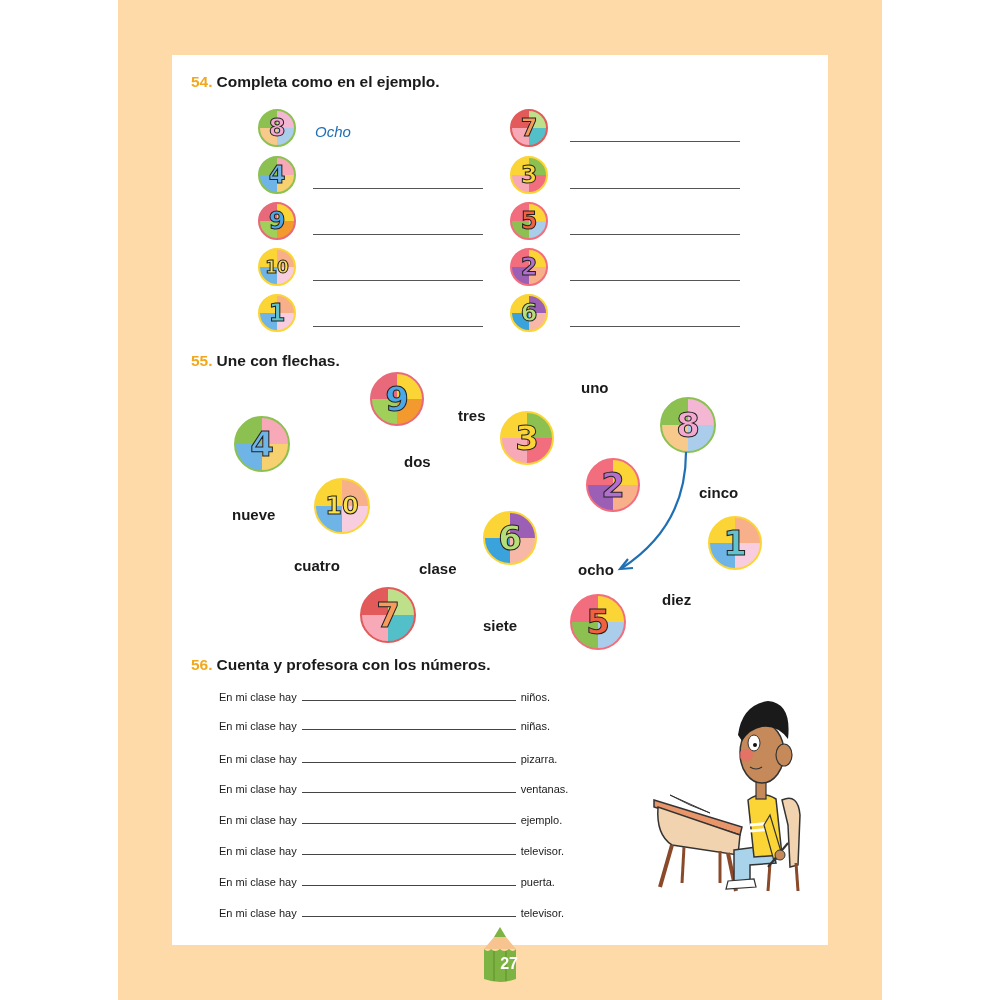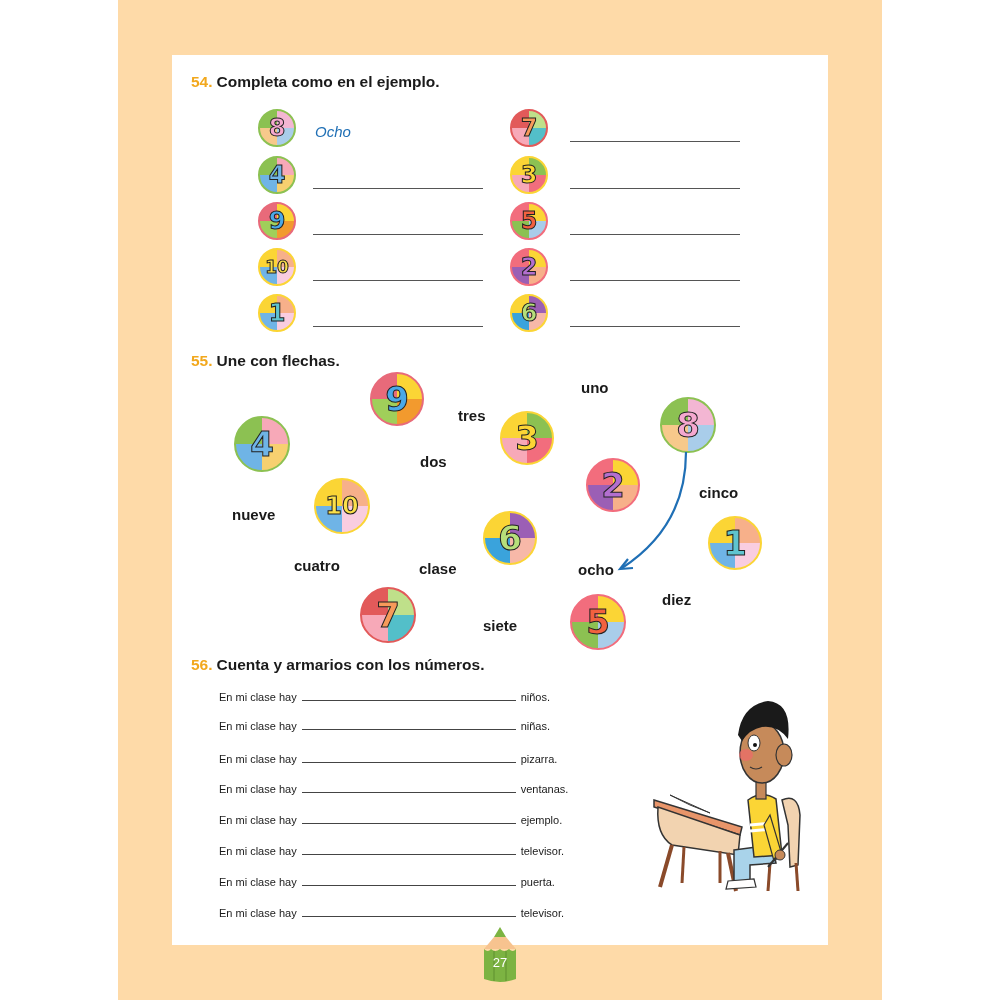--- a/index.html
+++ b/index.html
@@ -11,21 +11,21 @@
   .heading .num { color:#f2a81d; margin-right:4px; }
   .badge { position:absolute; border-radius:50%; display:flex; align-items:center; justify-content:center;
            font-weight:bold; font-family:"DejaVu Sans", sans-serif; box-sizing:border-box; }
   .badge span { -webkit-text-stroke:1px #222; }
   .line { position:absolute; height:0; border-top:1.5px solid #555; }
   .example { position:absolute; font-style:italic; color:#1f6fb5; font-size:15px; }
   .word { position:absolute; font-weight:bold; font-size:15px; white-space:nowrap; }
   .sent { position:absolute; font-size:11px; white-space:nowrap; left:219px; }
   .sent .blank { display:inline-block; width:214px; border-bottom:1.5px solid #444; margin:0 5px 0 5px; height:14px; vertical-align:baseline; }
   .pencil { position:absolute; left:482px; top:927px; width:36px; height:58px; }
-  .pencil .label { position:absolute; left:0; top:28px; width:36px; text-align:center; color:#fff; font-weight:normal; font-size:13px; }
+  .pencil .label { position:absolute; left:0; top:28px; width:36px; text-align:right; color:#fff; font-weight:bold; font-size:16px; }
 </style>
 </head>
 <body>
 
 <div class="page"></div>
 <div class="panel"></div>
 
 <div class="heading" style="left:191px; top:73px;">
   <span class="num">54.</span><span>Completa como en el ejemplo.</span>
 </div>
@@ -103,37 +103,37 @@
       <span style="color: rgb(95, 196, 207);">1</span>
     </div>
     <div class="badge" style="left: 360px; top: 587px; width: 56px; height: 56px; font-size: 34px; background: conic-gradient(rgb(191, 224, 138) 0deg, rgb(191, 224, 138) 25%, rgb(83, 191, 201) 25%, rgb(83, 191, 201) 50%, rgb(247, 169, 184) 50%, rgb(247, 169, 184) 75%, rgb(226, 90, 90) 75%, rgb(226, 90, 90) 100%); border: 2px solid rgb(226, 90, 90);">
       <span style="color: rgb(247, 154, 90);">7</span>
     </div>
     <div class="badge" style="left: 570px; top: 594px; width: 56px; height: 56px; font-size: 34px; background: conic-gradient(rgb(251, 213, 53) 0deg, rgb(251, 213, 53) 25%, rgb(169, 205, 234) 25%, rgb(169, 205, 234) 50%, rgb(140, 193, 82) 50%, rgb(140, 193, 82) 75%, rgb(242, 109, 125) 75%, rgb(242, 109, 125) 100%); border: 2px solid rgb(242, 109, 125);">
       <span style="color: rgb(242, 97, 63);">5</span>
     </div>
     <div class="word" style="left: 458px; top: 369px; margin-top: 38px;">tres</div>
     <div class="word" style="left: 581px; top: 379px;">uno</div>
-    <div class="word" style="left: 420px; top: 453px; text-align: center;">dos</div>
+    <div class="word" style="left: 404px; top: 453px; text-align: center;">dos</div>
     <div class="word" style="left: 699px; top: 484px;">cinco</div>
     <div class="word" style="left: 232px; top: 506px;">nueve</div>
     <div class="word" style="left: 294px; top: 557px;">cuatro</div>
     <div class="word" style="left: 419px; top: 560px;">clase</div>
     <div class="word" style="left: 578px; top: 561px;">ocho</div>
     <div class="word" style="left: 662px; top: 591px;">diez</div>
     <div class="word" style="left: 483px; top: 617px;">siete</div>
   </div>
 
 <svg style="position:absolute; left:0; top:0;" width="1000" height="1000">
   <path d="M 686 452 C 686 500, 665 540, 622 568" fill="none" stroke="#1f6fb5" stroke-width="2.2"></path>
   <path d="M 628 559 L 620 569 L 633 568" fill="none" stroke="#1f6fb5" stroke-width="2.2"></path>
 </svg>
 
 <div class="heading" style="left:191px; top:656px;">
-  <span class="num">56.</span><span>Cuenta y armarios con los números.</span>
+  <span class="num">56.</span><span>Cuenta y profesora con los números.</span>
 </div>
 
 <div id="ex56">
     <div class="sent" style="top: 686px;"><span>En mi clase hay</span><span class="blank"></span><span>niños.</span></div>
     <div class="sent" style="top: 715px;"><span>En mi clase hay</span><span class="blank"></span><span>niñas.</span></div>
     <div class="sent" style="top: 747.6px;"><span>En mi clase hay</span><span class="blank"></span><span>pizarra.</span></div>
     <div class="sent" style="top: 778.4px;"><span>En mi clase hay</span><span class="blank"></span><span>ventanas.</span></div>
     <div class="sent" style="top: 809.2px;"><span>En mi clase hay</span><span class="blank"></span><span>ejemplo.</span></div>
     <div class="sent" style="top: 840px;"><span>En mi clase hay</span><span class="blank"></span><span>televisor.</span></div>
     <div class="sent" style="top: 870.8px;"><span>En mi clase hay</span><span class="blank"></span><span>puerta.</span></div>

